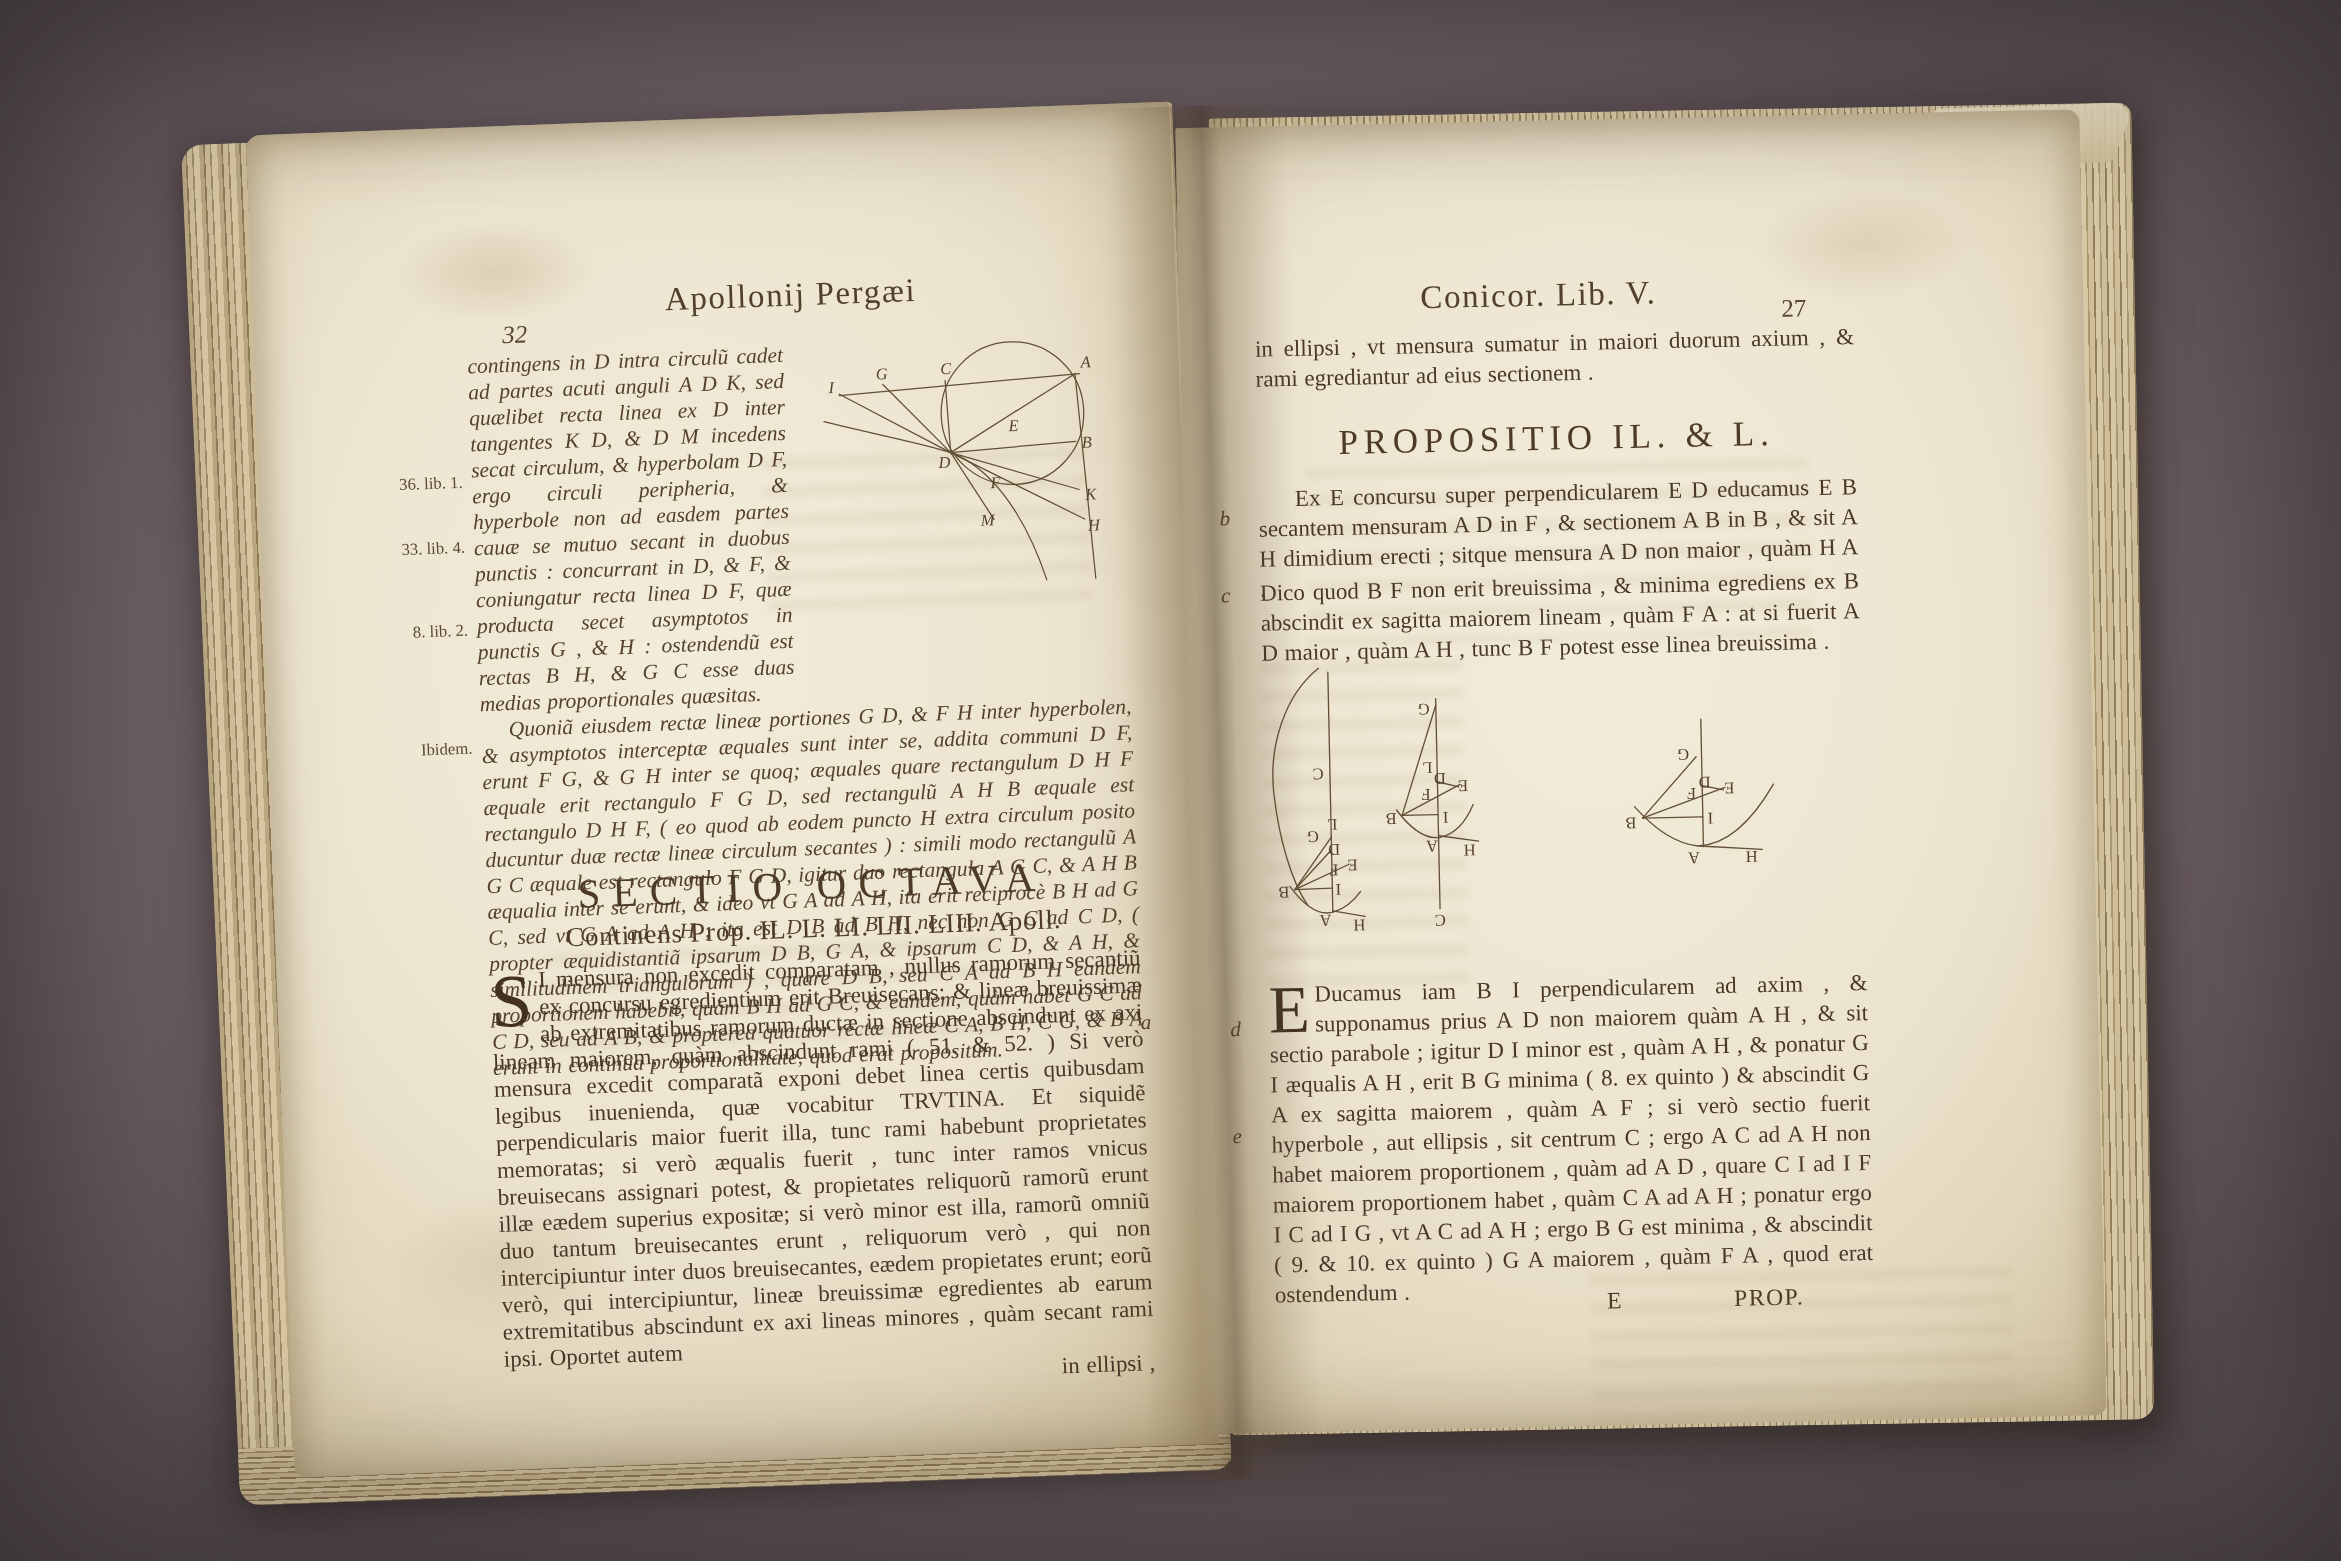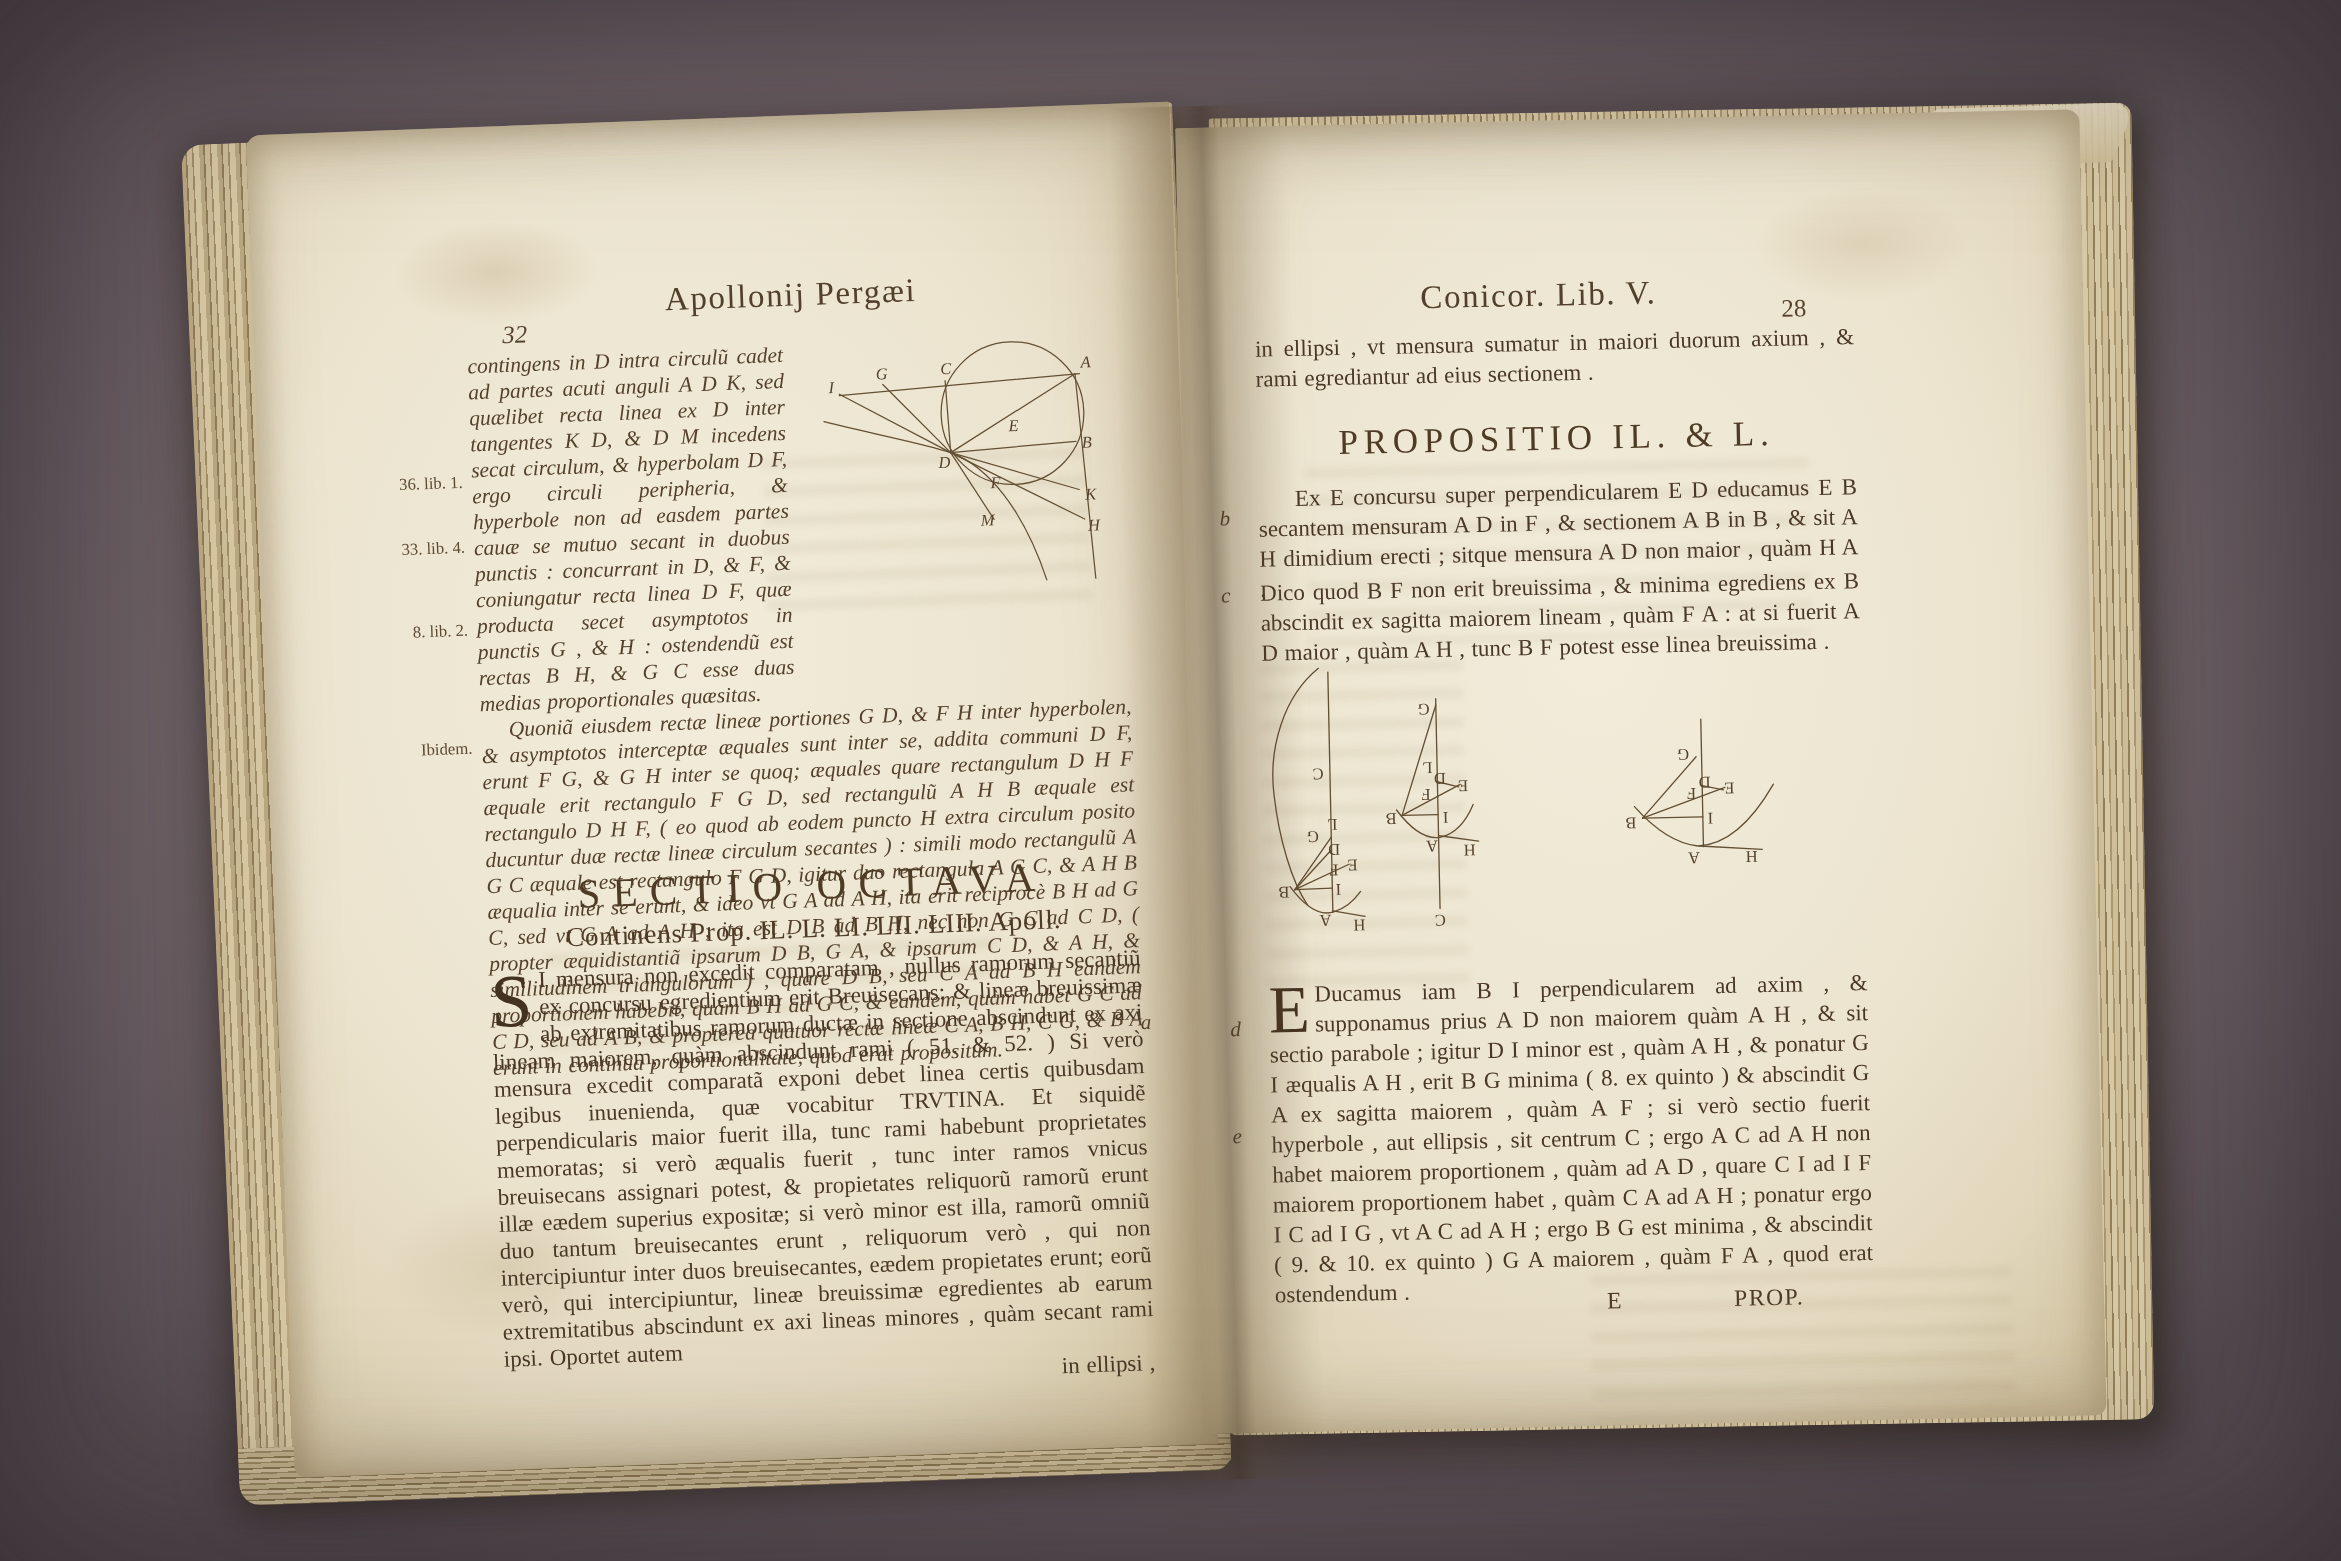--- a/index.html
+++ b/index.html
@@ -144,21 +144,21 @@
     </div>
 
     <div class="page right">
       <div class="stain" style="right:65px;top:49px;width:309px;height:163px;background:radial-gradient(closest-side,rgba(160,128,78,.18),rgba(160,128,78,0) 70%);"></div>
       <div class="bleed" style="left:122px;top:342px;width:504px;height:179px;"></div>
       <div class="bleed" style="left:73px;top:537px;width:203px;height:342px;"></div>
       <div class="bleed" style="left:390px;top:1155px;width:423px;height:146px;"></div>
 
       <div class="pr-content">
         <div class="abs running" style="top:11.4px;width:569px;">Conicor. Lib. V.</div>
-        <div class="abs pageno" style="left:527px;top:34px;">28</div>
+        <div class="abs pageno" style="left:527px;top:34px;">27</div>
 
         <div class="abs rpara" style="top:63px;">in ellipsi , vt mensura sumatur in maiori duorum axium , &amp; rami egrediantur ad eius sectionem .</div>
         <div class="abs prop-head" style="top:153px;">PROPOSITIO IL. &amp; L.</div>
 
         <div class="abs rpara indent1" style="top:213px;">Ex E concursu super perpendicularem E D educamus E B secantem mensuram A D in F , &amp; sectionem A B in B , &amp; sit A H dimidium erecti ; sitque mensura A D non maior , quàm H A .</div>
         <div class="mletter" style="top:234px;">b</div>
 
         <div class="abs rpara" style="top:307px;">Dico quod B F non erit breuissima , &amp; minima egrediens ex B abscindit ex sagitta maiorem lineam , quàm F A : at si fuerit A D maior , quàm A H , tunc B F potest esse linea breuissima .</div>
         <div class="mletter" style="top:311px;">c</div>
 

